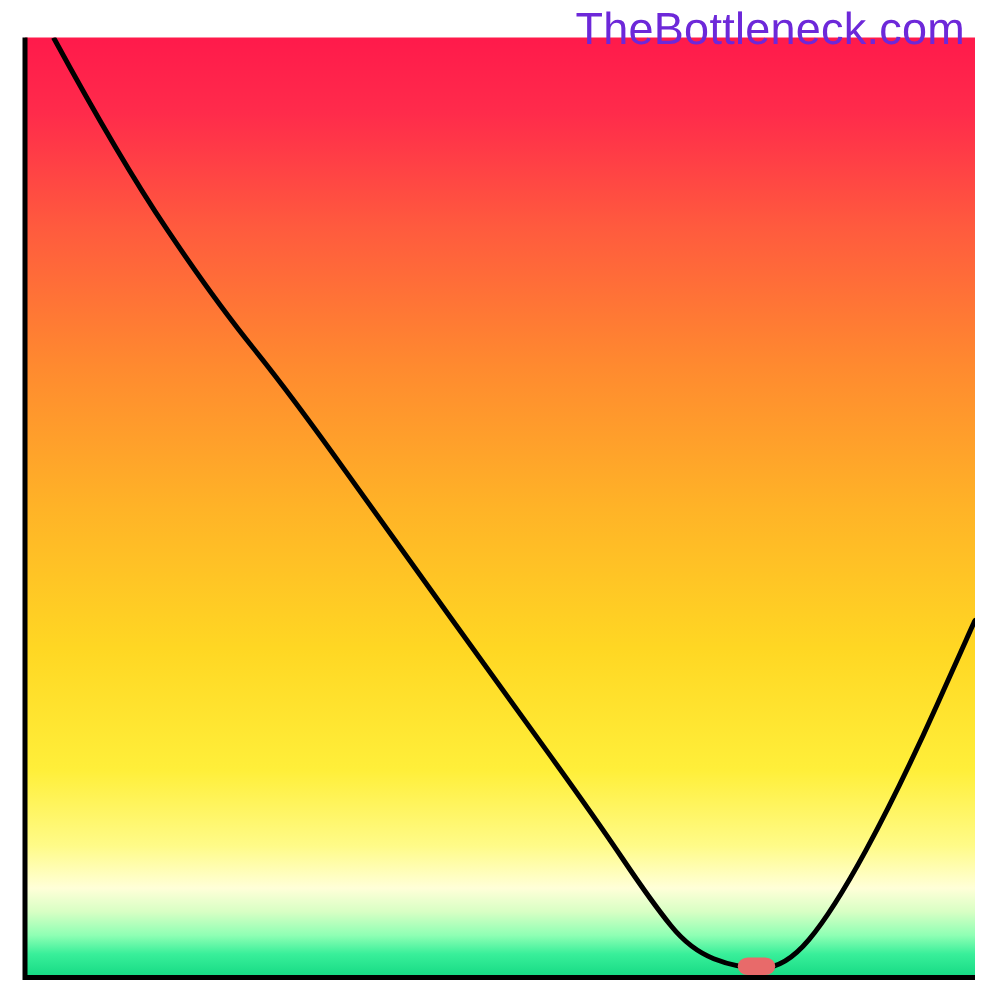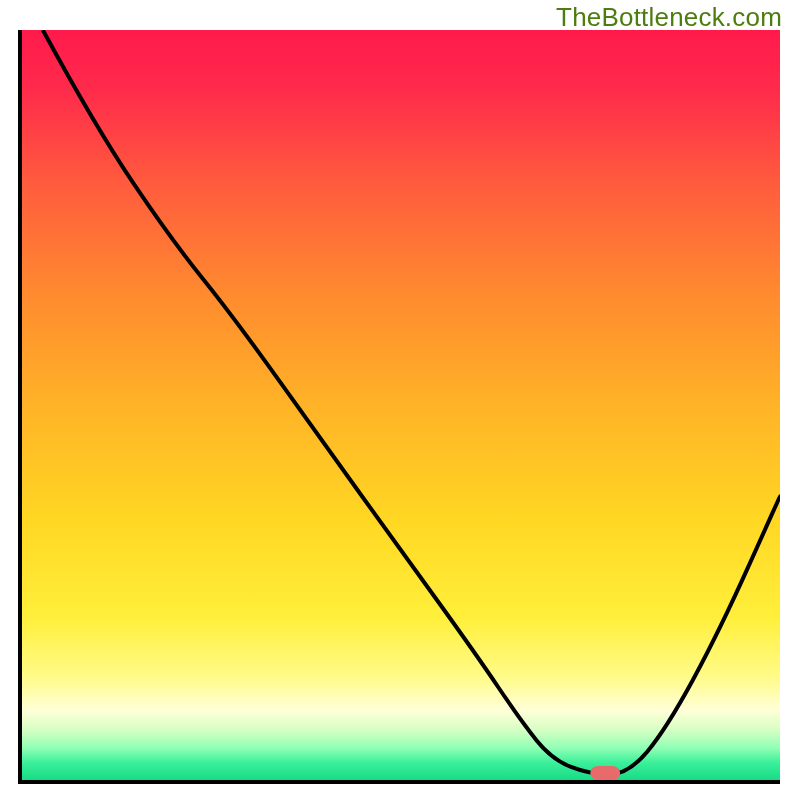--- a/index.html
+++ b/index.html
@@ -11,23 +11,23 @@
     font-family: Arial, Helvetica, sans-serif;
   }
   .frame {
     position: relative;
     width: 800px;
     height: 800px;
   }
   .watermark {
     position: absolute;
     top: 2px;
-    right: 18px;
-    font-size: 26px;
-    color: #4d7c0f;
+    right: 28px;
+    font-size: 36px;
+    color: #6d28d9;
     font-weight: 500;
     letter-spacing: 0.2px;
     z-index: 5;
   }
   svg {
     display: block;
   }
 </style>
 </head>
 <body>

